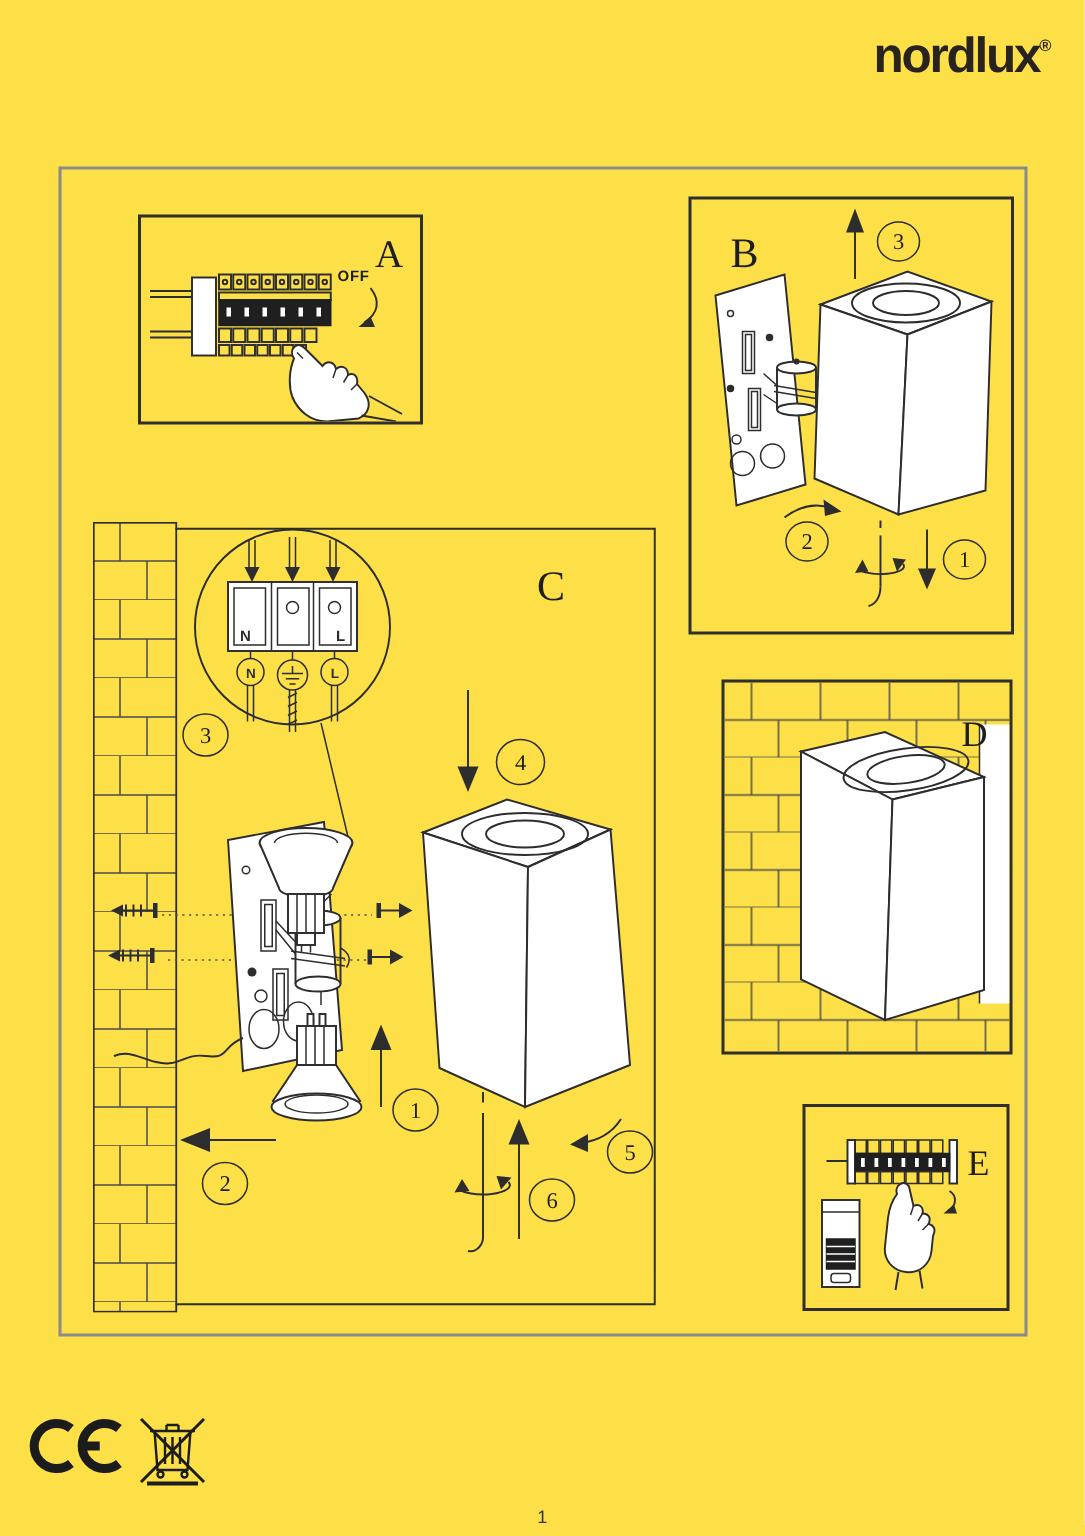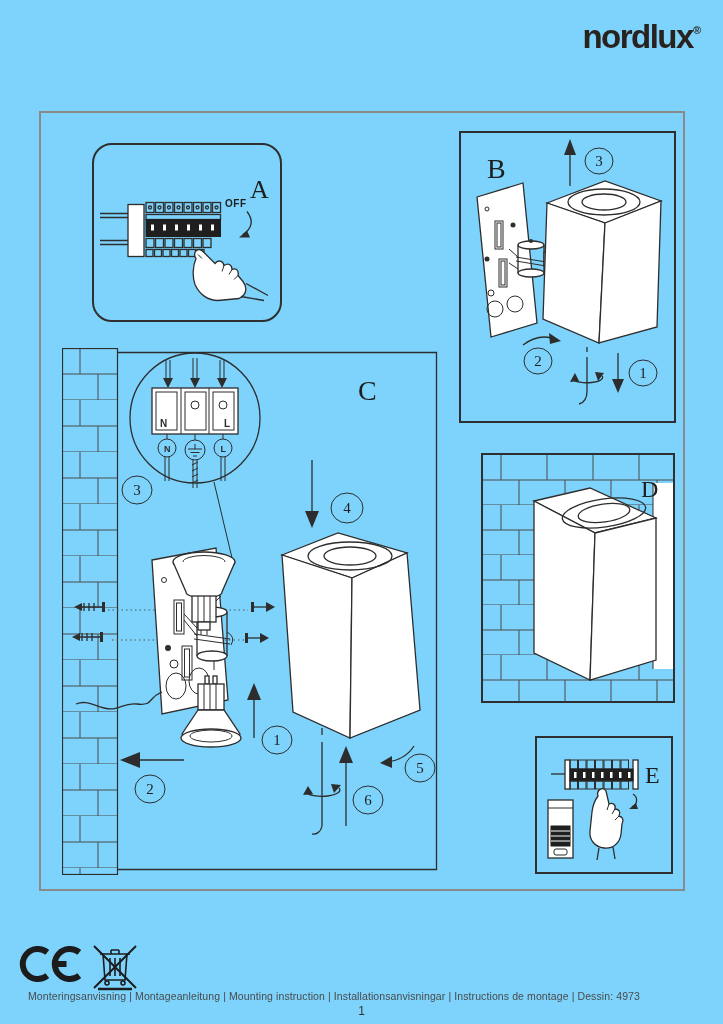--- a/index.html
+++ b/index.html
@@ -1,16 +1,16 @@
 <!DOCTYPE html>
 <html><head>
 <meta charset="utf-8">
 <style>
   html,body{margin:0;padding:0;background:#e8e8e8;}
-  .page{position:relative;width:723px;height:1024px;background:#7dd3fc;margin:0 auto;
+  .page{position:relative;width:723px;height:1024px;background:#fde047;margin:0 auto;
         font-family:"Liberation Sans",sans-serif;overflow:hidden;}
   .logo{position:absolute;top:18px;right:22px;font-weight:bold;font-size:33px;
         letter-spacing:-1.5px;color:#292320;}
   .logo .reg{font-size:11px;letter-spacing:0;vertical-align:14px;font-weight:bold;}
   .main-frame{position:absolute;left:39px;top:111px;width:646px;height:780px;
         border:2px solid #8a8a8a;box-sizing:border-box;}
   .panel{position:absolute;box-sizing:border-box;}
   .bordered{border:2px solid #2f2f2f;}
   .panel svg{display:block;width:100%;height:100%;}
   .ln{fill:none;stroke:#2d2d2d;stroke-width:1.3;}
@@ -34,21 +34,21 @@
 </style>
 </head>
 <body>
 
 <div class="page">
 
   <div class="logo"><span>nordlux</span><span class="reg">®</span></div>
 
   <div class="main-frame">
 
-    <div class="panel bordered" style="left:51px;top:30px;width:190px;height:179px;border-radius:20px;">
+    <div class="panel bordered" style="left:51px;top:30px;width:190px;height:140px;">
       <svg viewBox="0 0 186 136">
         <g>
           <path class="ln" d="M6,49 H34 M6,53 H34 M6,76 H34 M6,80 H34"></path>
           <rect class="lnw" x="34" y="40" width="16" height="52"></rect>
           <g class="ln">
             <rect x="52" y="38" width="8" height="10"></rect>
               <rect x="61.5" y="38" width="8" height="10"></rect>
             <rect x="71" y="38" width="8" height="10"></rect>
               <rect x="80.5" y="38" width="8" height="10"></rect>
             <rect x="90" y="38" width="8" height="10"></rect>
@@ -442,15 +442,14 @@
         <path d="M8,10 H38 M19,6 H27 M19,6 V10 M27,6 V10"></path>
         <path d="M11,10 L13,36 H33 L35,10"></path>
         <path d="M18,14 V32 M23,14 V32 M28,14 V32"></path>
         <circle cx="15" cy="39" r="2"></circle>
           <circle cx="31" cy="39" r="2"></circle>
         <path d="M6,45 H40" stroke-width="2.6"></path>
         <path d="M2,2 L44,44 M44,2 L2,44" stroke-width="2"></path>
       </g>
     </svg>
   </div>
-  <div class="footer-langs">Monteringsanvisning | Montageanleitung | Mounting instruction | Installationsanvisningar | Instructions de montage | Dessin: 4973</div>
   <div class="footer-page">1</div>
 </div>
 
 </body></html>

